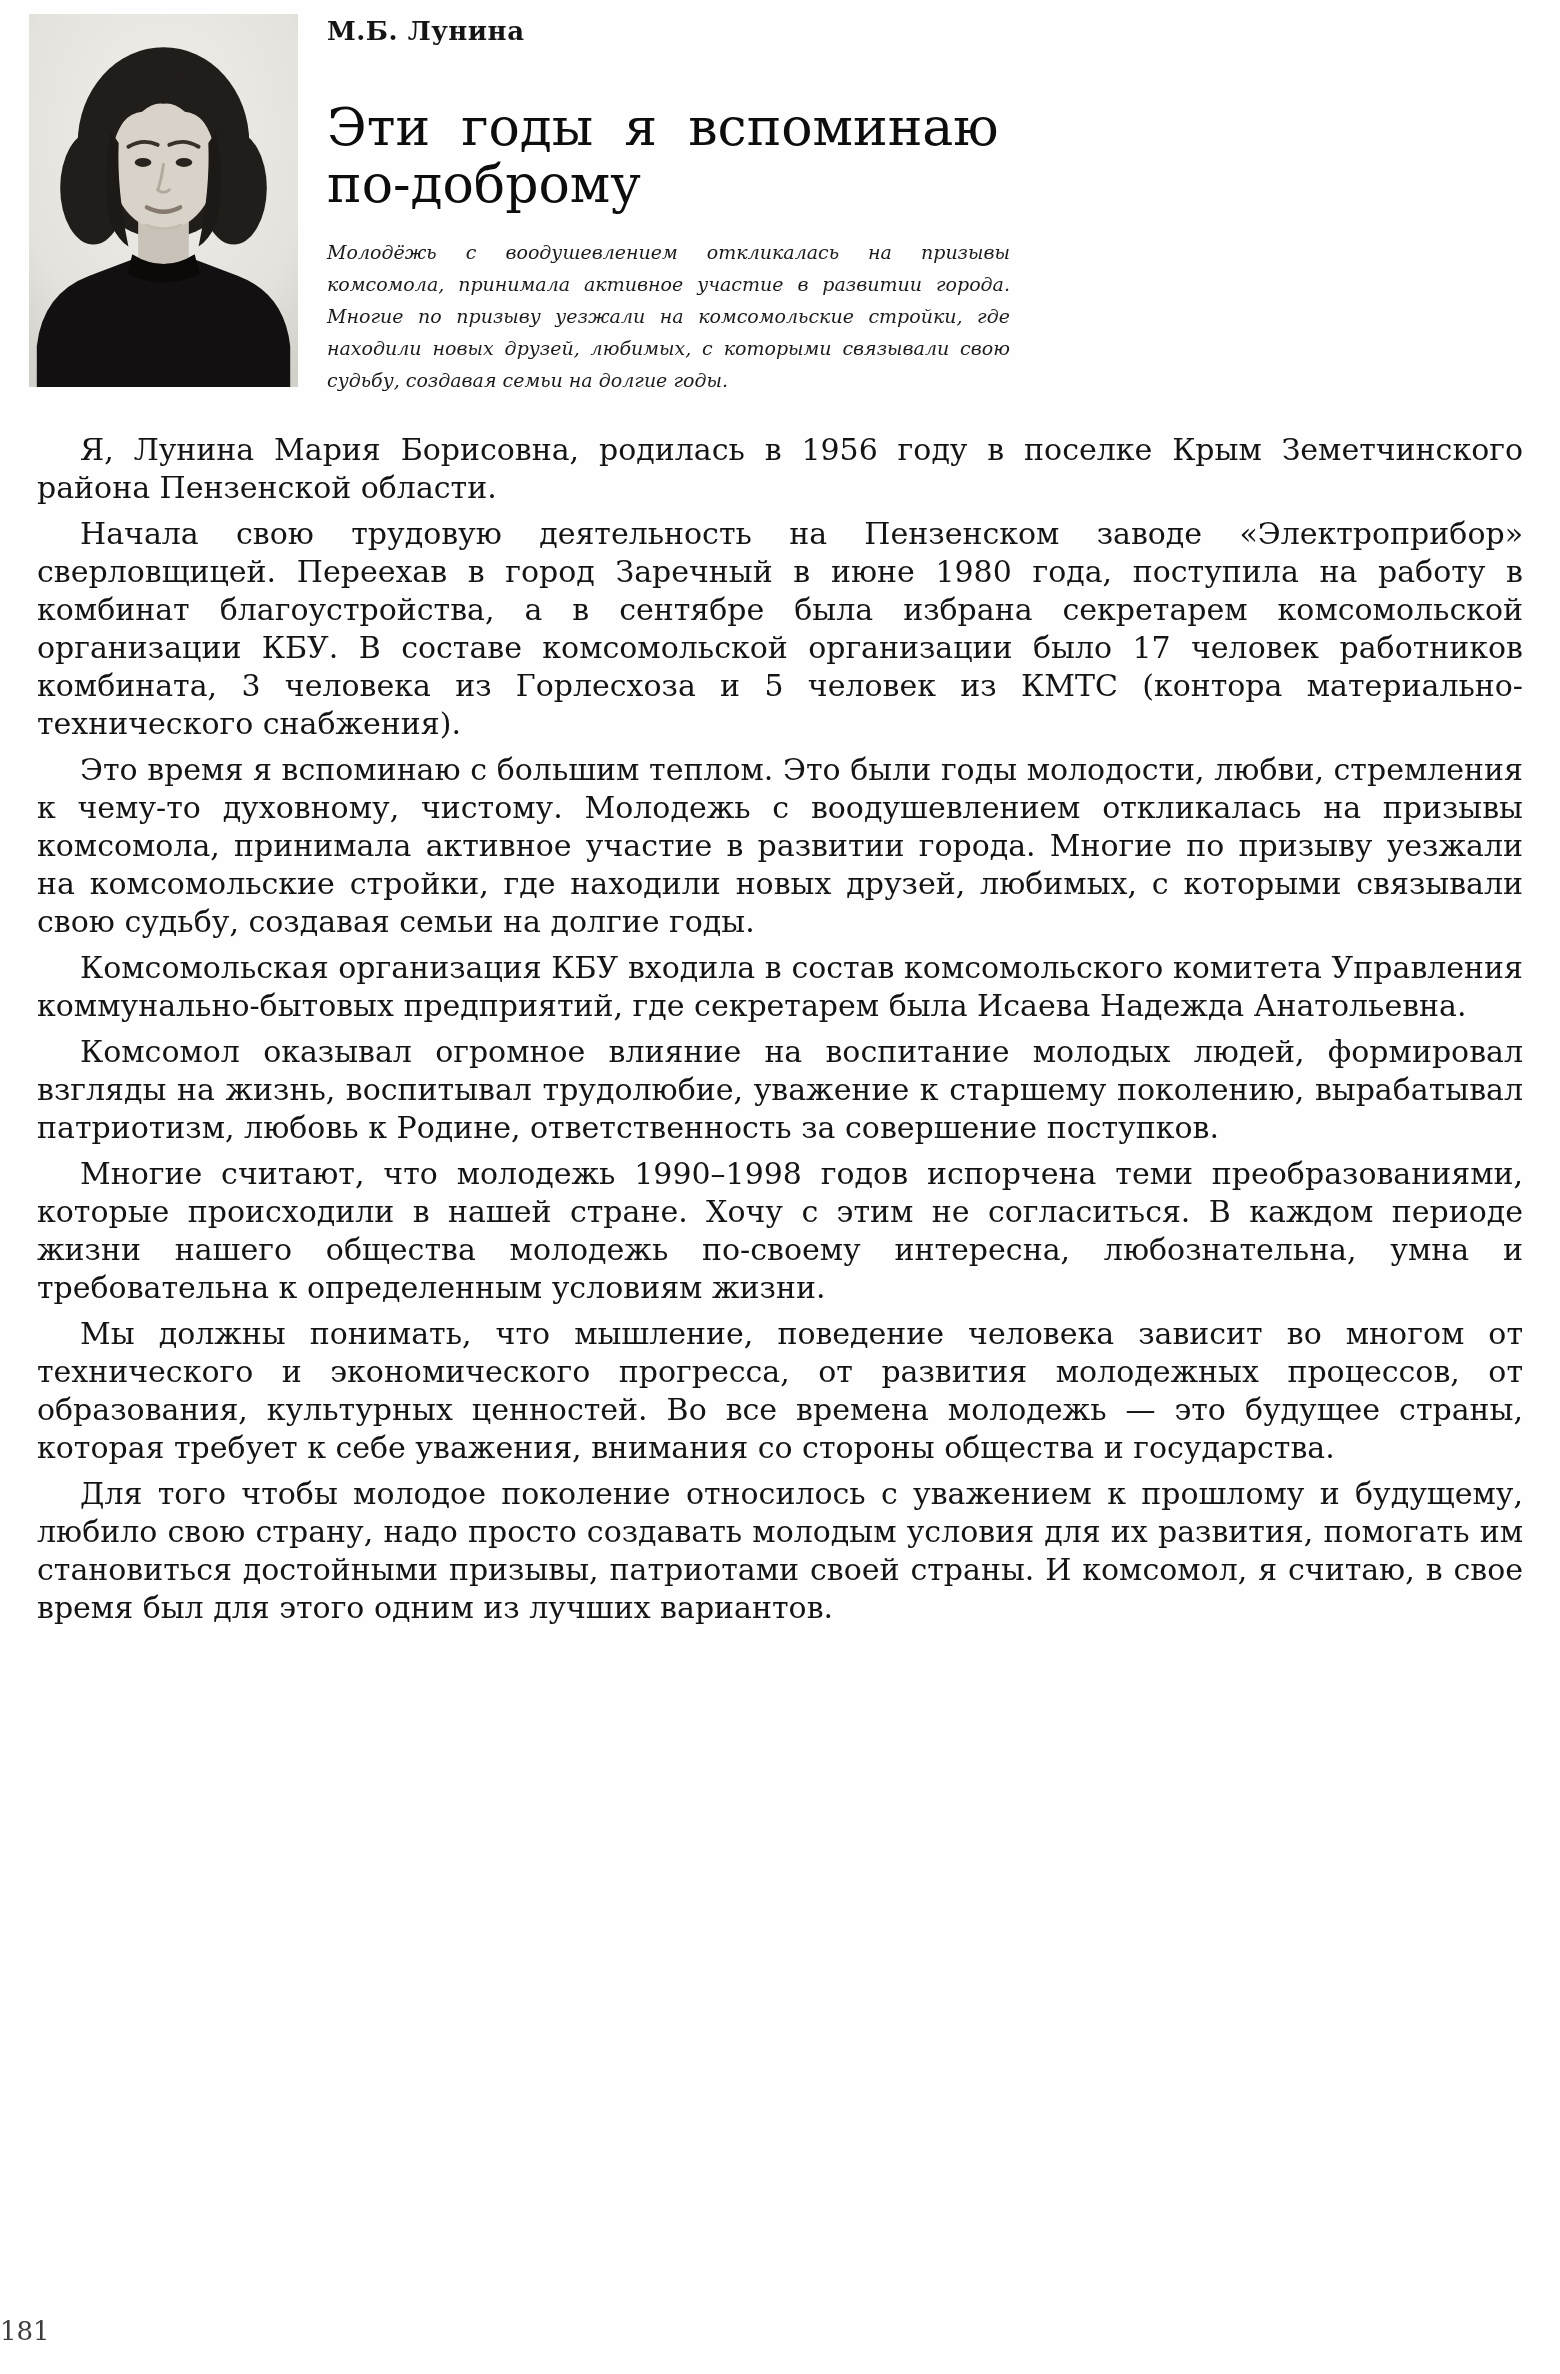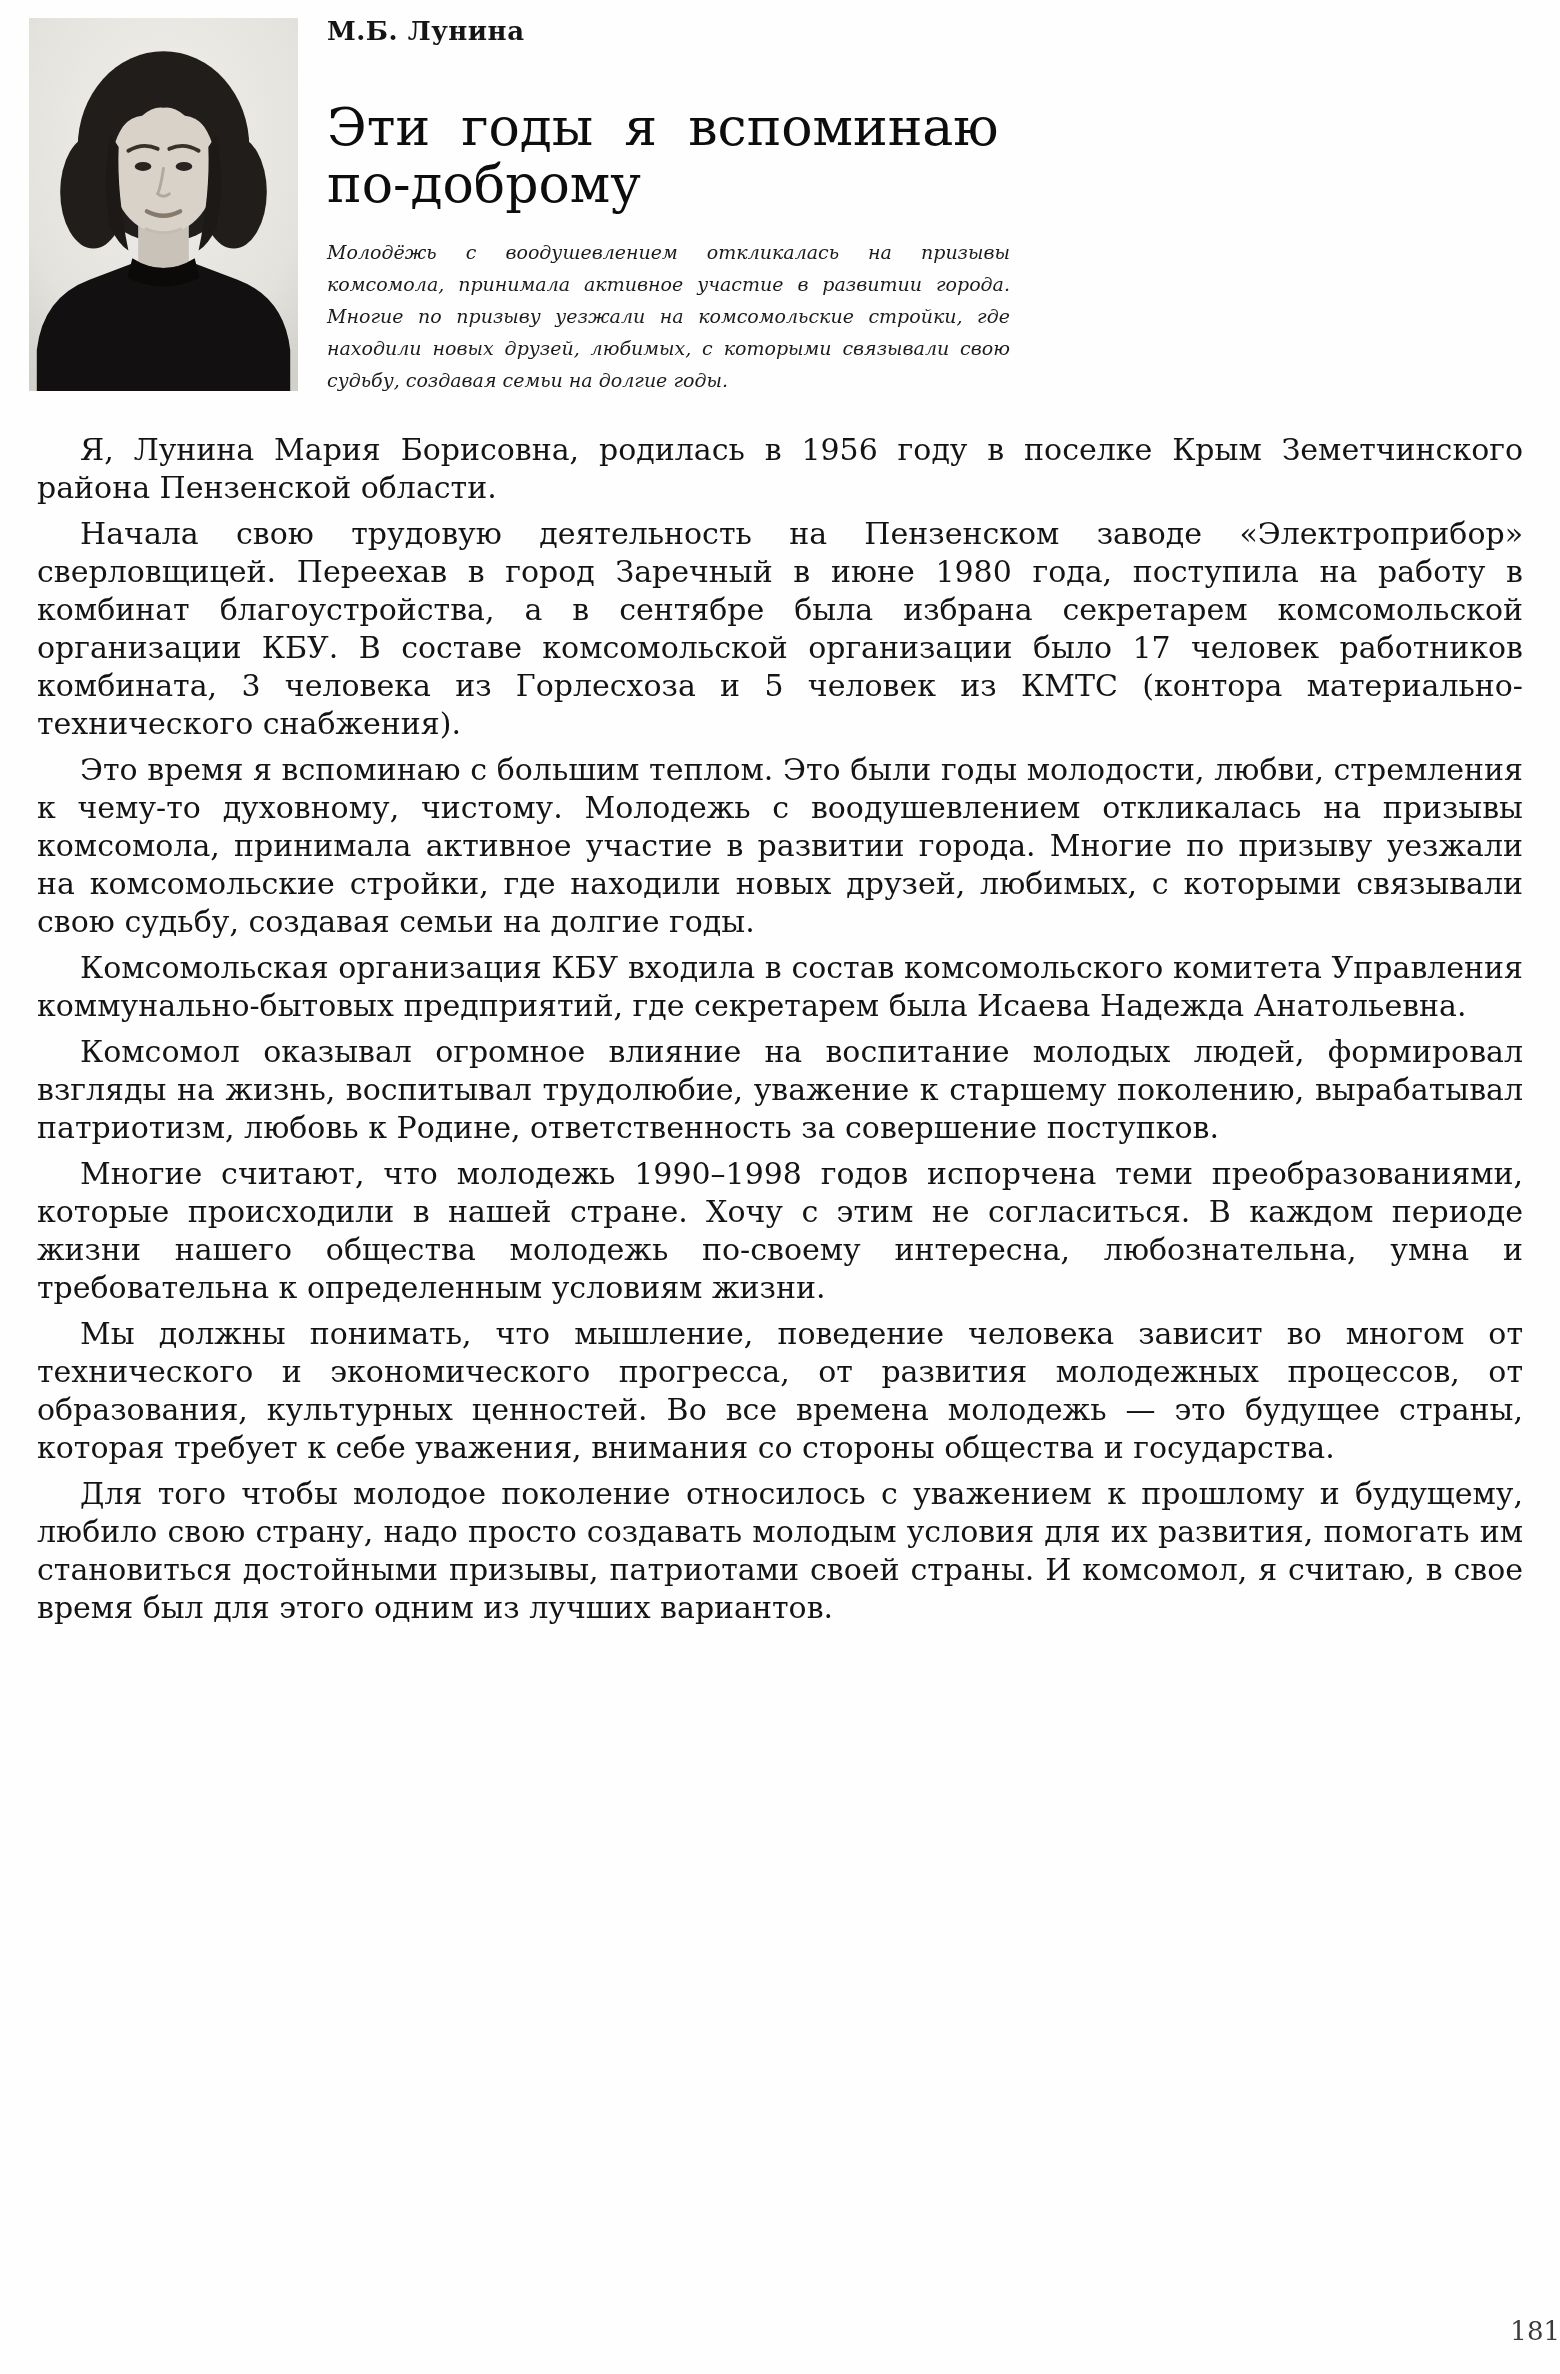--- a/index.html
+++ b/index.html
@@ -13,21 +13,21 @@
     height: 2375px;
     background: #fefefe;
     box-sizing: border-box;
     padding: 11.7px 29px 0 29px;
     font-family: "DejaVu Serif", serif;
     color: #151515;
     overflow: hidden;
   }
   .header-row {
     display: flex;
-    align-items: center;
+    align-items: flex-start;
   }
   .photo {
     flex: none;
     width: 269px;
     height: 373px;
     margin-top: 2px;
     background: #e9e7e3;
     overflow: hidden;
   }
   .photo svg { display: block; width: 100%; height: 100%; }
@@ -69,21 +69,21 @@
     font-size: 30px;
     line-height: 38px;
     text-align: justify;
     color: #141414;
   }
   .page-number {
     position: absolute;
     left: 0;
     bottom: 29px;
     width: 100%;
-    text-align: right;
+    text-align: left;
     font-size: 26px;
     color: #3c3c3c;
   }
 </style>
 </head>
 <body>
 
 <div class="page">
 
   <div class="header-row">

